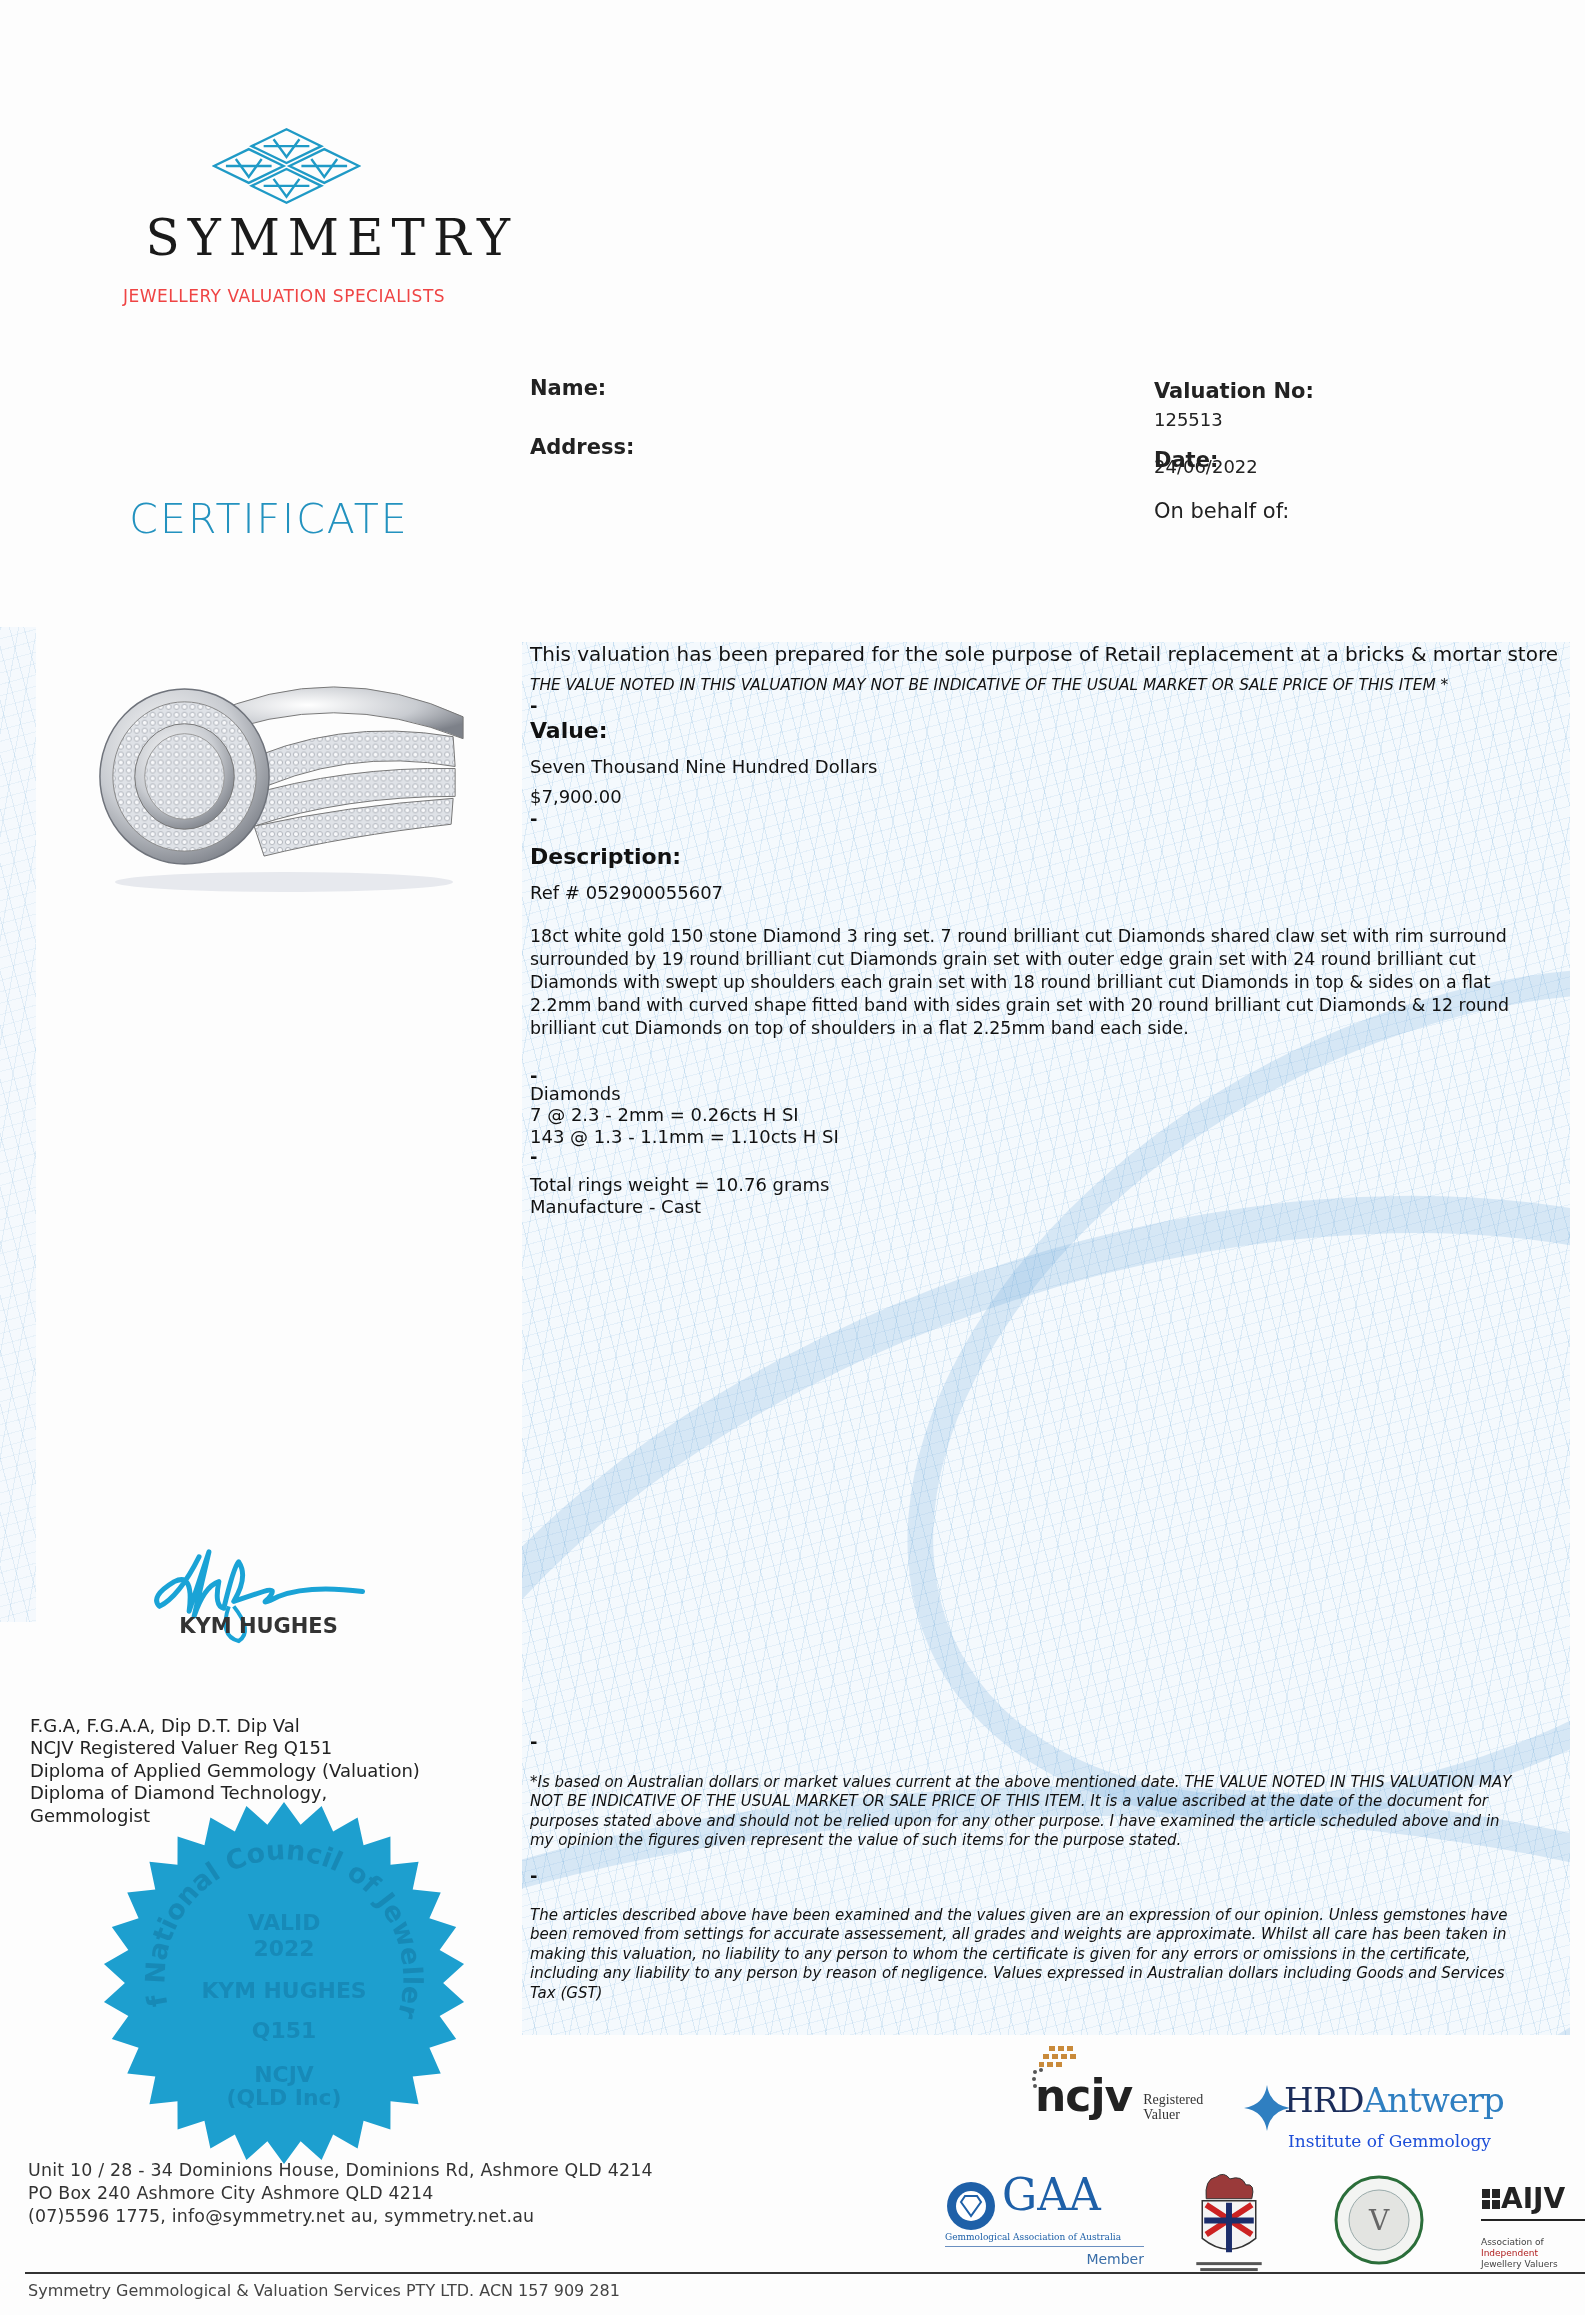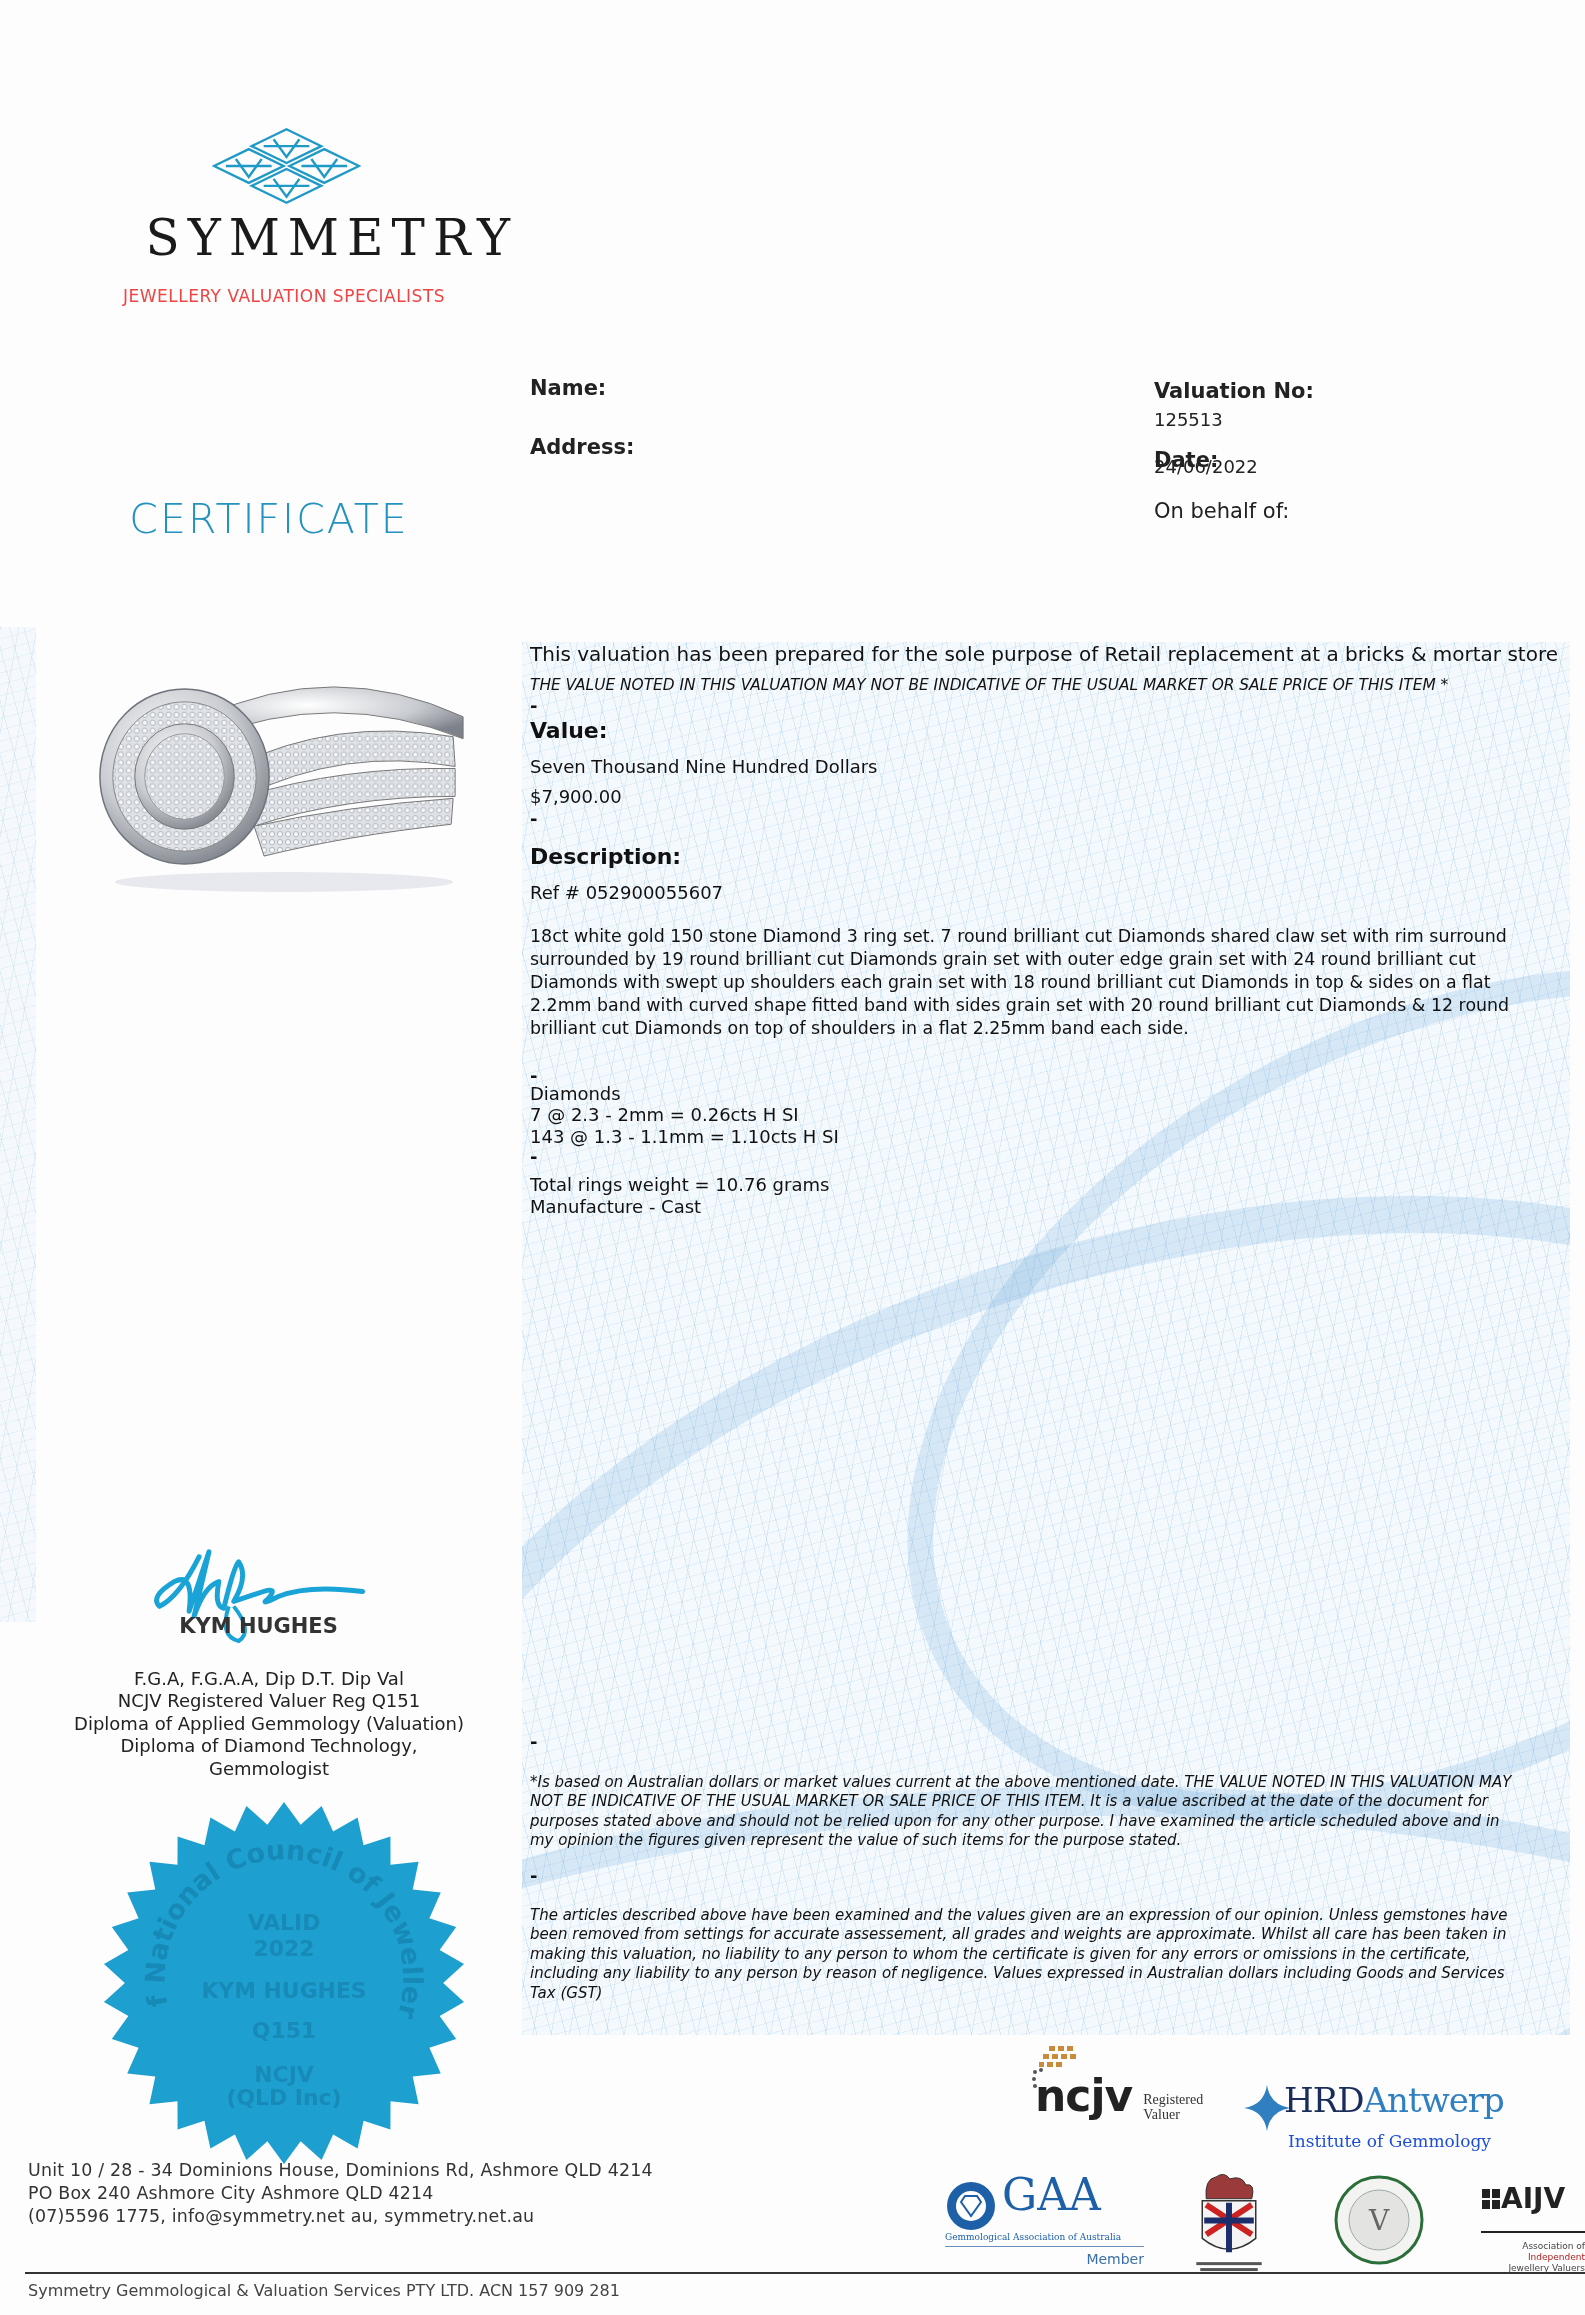--- a/index.html
+++ b/index.html
@@ -55,21 +55,21 @@
   .dash { font-size:18px; font-weight:bold; }
   .sec-h { font-weight:bold; font-size:22px; }
   .body-s { font-size:18px; }
   .desc { top:925px; font-size:17.4px; line-height:23px; width:1025px; }
   .diam { font-size:18px; line-height:22px; }
   .fine { font-size:15px; font-style:italic; line-height:19.4px; width:995px; }
 
   
   .sig { left:139px; top:1537px; width:239px; height:109px; }
   .sig-name { left:139px; top:1614px; width:239px; text-align:center; font-weight:bold; font-size:21px; color:#333; }
-  .creds { left:30px; top:1668px; width:478px; text-align:center; font-size:18px; line-height:22.4px; color:#222; }
+  .creds { left:30px; top:1715px; width:478px; font-size:18px; line-height:22.4px; color:#222; }
 
   
   .seal { left:100px; top:1799px; width:368px; height:368px; }
 
   
   .addr { left:28px; top:2159px; font-size:17.4px; line-height:23px; color:#333; letter-spacing:0.2px; }
   .footer-rule { left:25px; top:2272px; width:1560px; height:2px; background:#333; }
   .footer-legal { left:28px; top:2281px; font-size:16px; color:#444; }
 
   
@@ -82,21 +82,21 @@
 
   .gaa { left:945px; top:2169px; width:199px; }
   .gaa-word { font-family:"DejaVu Serif", serif; font-size:44px; color:#1e60a8; }
   .gaa-sub { font-family:"DejaVu Serif", serif; font-size:9px; color:#1e60a8; }
   .gaa-member { font-size:14px; color:#3a6ea8; text-align:right; border-top:1px solid #6a8fc0; margin-top:4px; padding-top:4px; }
 
   .gagb { left:1184px; top:2169px; width:90px; height:109px; }
   .jva { left:1333px; top:2174px; width:92px; height:92px; }
   .aijv { left:1481px; top:2182px; width:104px; }
   .aijv-word { font-weight:bold; font-size:28px; color:#222; white-space:nowrap; }
-  .aijv-sub { font-size:9px; line-height:11px; color:#444; text-align:right; margin-top:16px; border-top:2px solid #222; padding-top:8px; }
+  .aijv-sub { font-size:9px; line-height:11px; color:#444; text-align:left; margin-top:4px; border-top:2px solid #222; padding-top:16px; }
   .aijv-sub .mid { color:#b02020; }
 </style>
 </head>
 <body>
 
 <div class="abs guilloche left-strip"></div>
 <div class="abs guilloche panel">
   <div class="wave" style="left:-199px; top:597px; width:1592px; height:896px; transform:rotate(-18deg);"></div>
   <div class="wave" style="left:348px; top:378px; width:1095px; height:697px; transform:rotate(-28deg); border-width:26px;"></div>
   <div class="wave" style="left:-398px; top:1144px; width:1891px; height:697px; border-width:30px;"></div>

